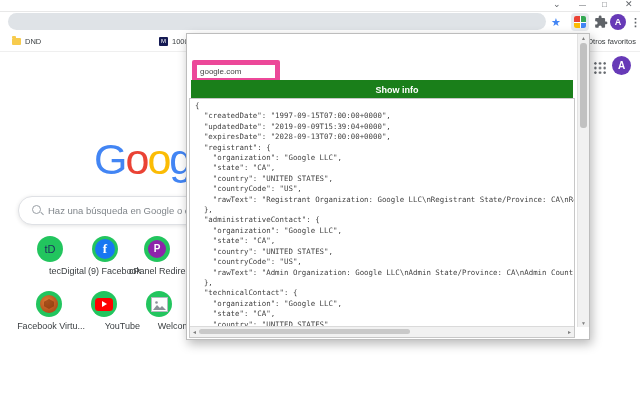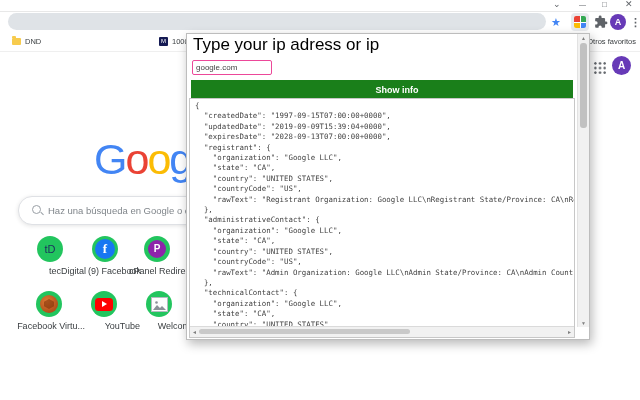--- a/index.html
+++ b/index.html
@@ -56,21 +56,21 @@
   .apps-grid{position:absolute;left:592px;top:60px;width:14px;height:14px;
              background-image:radial-gradient(circle,#5f6368 1.1px,transparent 1.4px);
              background-size:4.7px 4.7px;background-position:1px 1px;}
   .pg-avatar{position:absolute;left:612px;top:56px;width:19px;height:19px;border-radius:50%;background:#673ab7;
              color:#fff;font-size:10px;font-weight:bold;text-align:center;line-height:19px;}
 
   
   .popup{position:absolute;left:186px;top:33px;width:404px;height:307px;background:#fff;z-index:20;
          border:1px solid #bdbdbd;box-shadow:2px 4px 10px rgba(0,0,0,.28);box-sizing:border-box;}
   .pp-title{position:absolute;left:6px;top:1px;font-size:17px;color:#000;white-space:nowrap;}
-  .pp-input{position:absolute;left:5px;top:26px;width:72px;height:13px;border:1px solid #ec4899;border-radius:2px;
+  .pp-input{position:absolute;left:5px;top:26px;width:72px;height:13px;border:5px solid #ec4899;border-radius:2px;
             font-size:8px;color:#444;padding:0 3px;font-family:"Liberation Sans",sans-serif;outline:none;}
   .pp-btn{position:absolute;left:4px;top:46px;width:382px;height:18px;background:#1a7f1a;border:none;
           color:#fff;font-size:9px;font-weight:bold;text-align:center;line-height:18px;font-family:"Liberation Sans",sans-serif;cursor:pointer;padding-left:36px;}
   .json-box{position:absolute;left:2px;top:64px;width:384px;height:238px;border:1px solid #c7c7c7;background:#fff;}
   .json-pre{position:absolute;left:0;top:0;right:0;bottom:10px;overflow:hidden;padding:2px 0 0 5px;}
   .jline{white-space:pre;font-family:"DejaVu Sans Mono",monospace;font-size:7.4px;line-height:10.4px;color:#434343;}
   .hscroll{position:absolute;left:0;right:0;bottom:0;height:10px;background:#f1f1f1;border-top:1px solid #dadada;}
   .hthumb{position:absolute;left:9px;top:2px;width:55%;height:5px;background:#c9c9c9;border-radius:2.5px;}
   .harrow{position:absolute;top:0;font-size:5px;color:#808080;line-height:10px;}
   .vscroll{position:absolute;right:0;top:0;width:11px;height:293px;background:#f1f1f1;border-left:1px solid #e2e2e2;}
@@ -158,21 +158,20 @@
           <circle cx="4.5" cy="3.5" r="1.3" fill="#8a9097"></circle>
         </svg>
     </div>
   </div>
   <div class="sc-label" style="left:123px;top:321px">Welcome</div>
 
   <div class="apps-grid"></div>
   <div class="pg-avatar">A</div>
 
   <div class="popup">
-    <div class="pp-title">Type your ip adress or ip</div>
     <input class="pp-input" type="text" value="google.com" style="">
     <button class="pp-btn">Show info</button>
 
     <div class="json-box">
       <div class="json-pre">
         <div class="jline">{</div>
         <div class="jline">  "createdDate": "1997-09-15T07:00:00+0000",</div>
         <div class="jline">  "updatedDate": "2019-09-09T15:39:04+0000",</div>
         <div class="jline">  "expiresDate": "2028-09-13T07:00:00+0000",</div>
         <div class="jline">  "registrant": {</div>

